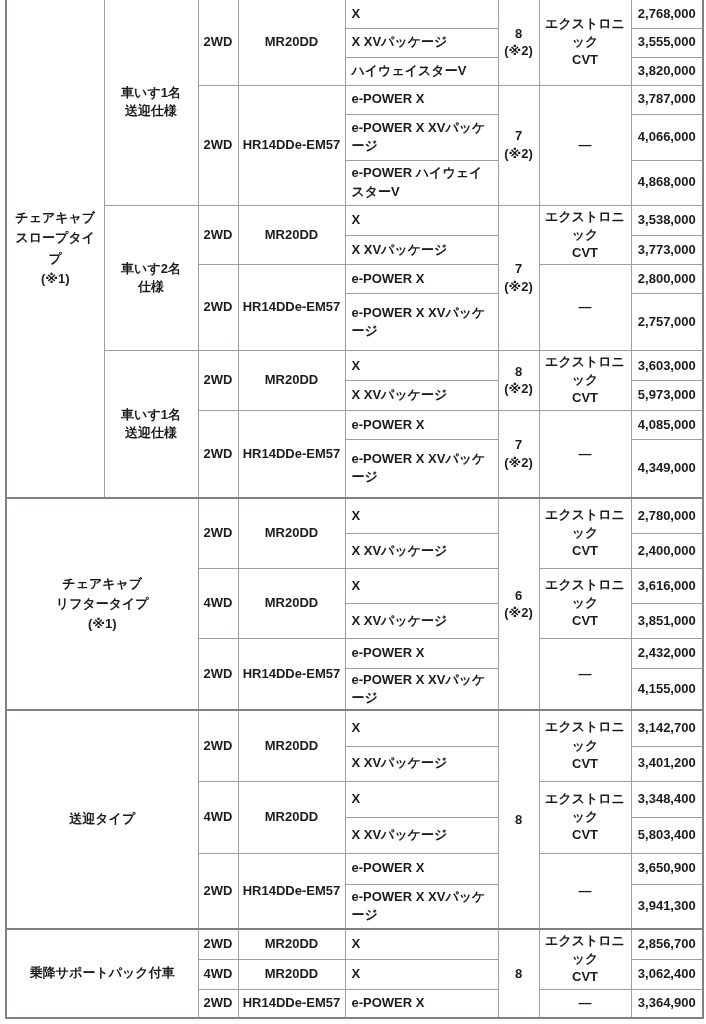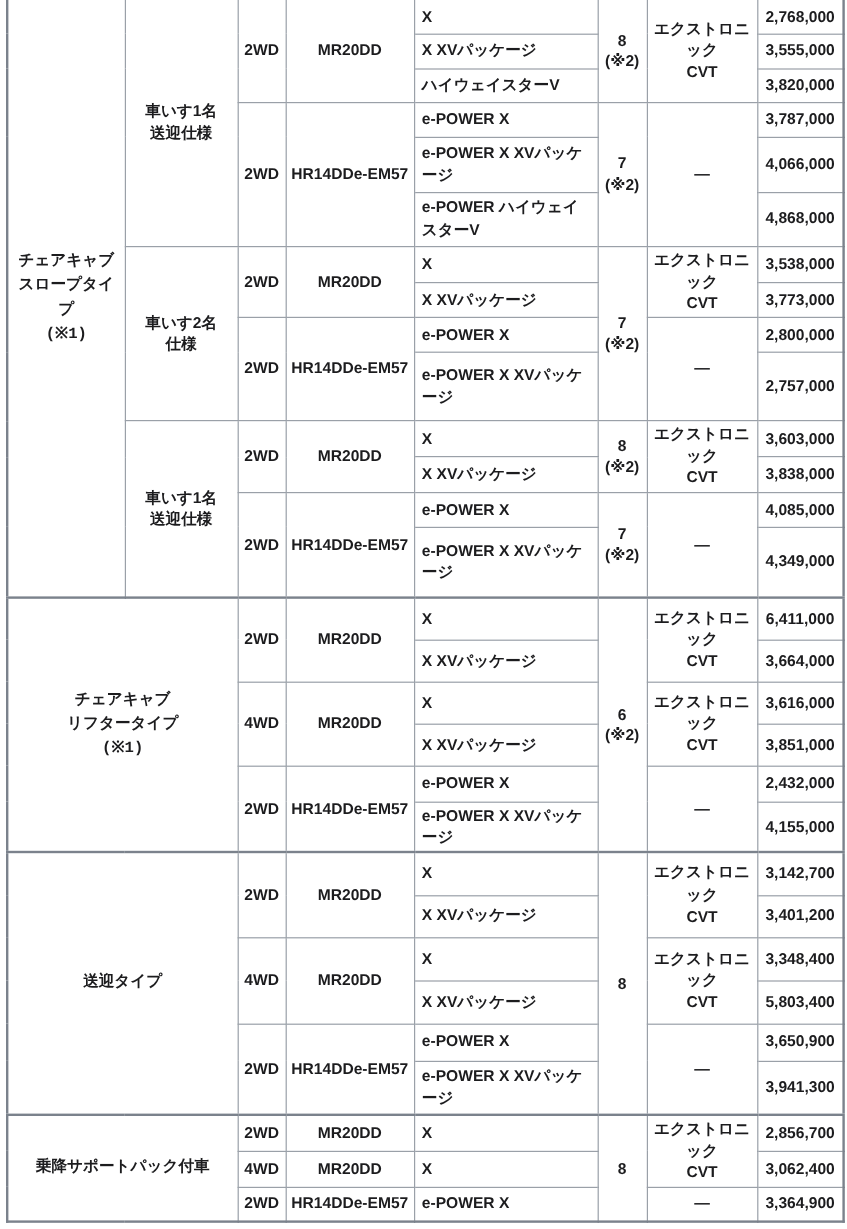--- a/index.html
+++ b/index.html
@@ -23,21 +23,21 @@
   }
   td{
     border:1px solid var(--border);
     font-size:13px;font-weight:700;line-height:1.4;
     text-align:center;vertical-align:middle;
     padding:2px 3px;color:var(--text);
     overflow:hidden;word-break:break-all;
   }
   tr.first-row td{border-top:none;}
   tr.section-start td{border-top:2px solid var(--border-strong);}
-  td.c-type{line-height:1.55;font-family:Liberation Mono, monospace;}
+  td.c-type{line-height:1.55;}
   td.c-grade{text-align:left;padding-left:6px;padding-right:4px;}
   td.c-cap{padding:2px 1px;line-height:1.35;}
   td.c-trn{padding:2px 2px;line-height:1.4;}
   td.c-price{padding:2px 2px;}
   .ln{display:block;}
 </style>
 </head>
 <body>
 
 <div class="table-wrap">
@@ -153,21 +153,21 @@
       <span class="ln">(※2)</span>
     </td>
     <td class="c-trn" rowspan="2">
       <span class="ln">エクストロニック</span>
       <span class="ln">CVT</span>
     </td>
     <td class="c-price">3,603,000</td>
   </tr>
   <tr style="height:28px">
     <td class="c-grade">X XVパッケージ</td>
-    <td class="c-price">3,838,000</td>
+    <td class="c-price">5,973,000</td>
   </tr>
   <tr style="height:29px">
     <td class="c-drv" rowspan="2">2WD</td>
     <td class="c-eng" rowspan="2">HR14DDe-EM57</td>
     <td class="c-grade">e-POWER X</td>
     <td class="c-cap" rowspan="2">
       <span class="ln">7</span>
       <span class="ln">(※2)</span>
     </td>
     <td class="c-trn" rowspan="2">—</td>
@@ -188,25 +188,25 @@
     <td class="c-eng" rowspan="2">MR20DD</td>
     <td class="c-grade">X</td>
     <td class="c-cap" rowspan="6">
       <span class="ln">6</span>
       <span class="ln">(※2)</span>
     </td>
     <td class="c-trn" rowspan="2">
       <span class="ln">エクストロニック</span>
       <span class="ln">CVT</span>
     </td>
-    <td class="c-price">6,411,000</td>
+    <td class="c-price">2,780,000</td>
   </tr>
   <tr style="height:35px">
     <td class="c-grade">X XVパッケージ</td>
-    <td class="c-price">3,664,000</td>
+    <td class="c-price">2,400,000</td>
   </tr>
   <tr style="height:35px">
     <td class="c-drv" rowspan="2">4WD</td>
     <td class="c-eng" rowspan="2">MR20DD</td>
     <td class="c-grade">X</td>
     <td class="c-trn" rowspan="2">
       <span class="ln">エクストロニック</span>
       <span class="ln">CVT</span>
     </td>
     <td class="c-price">3,616,000</td>

